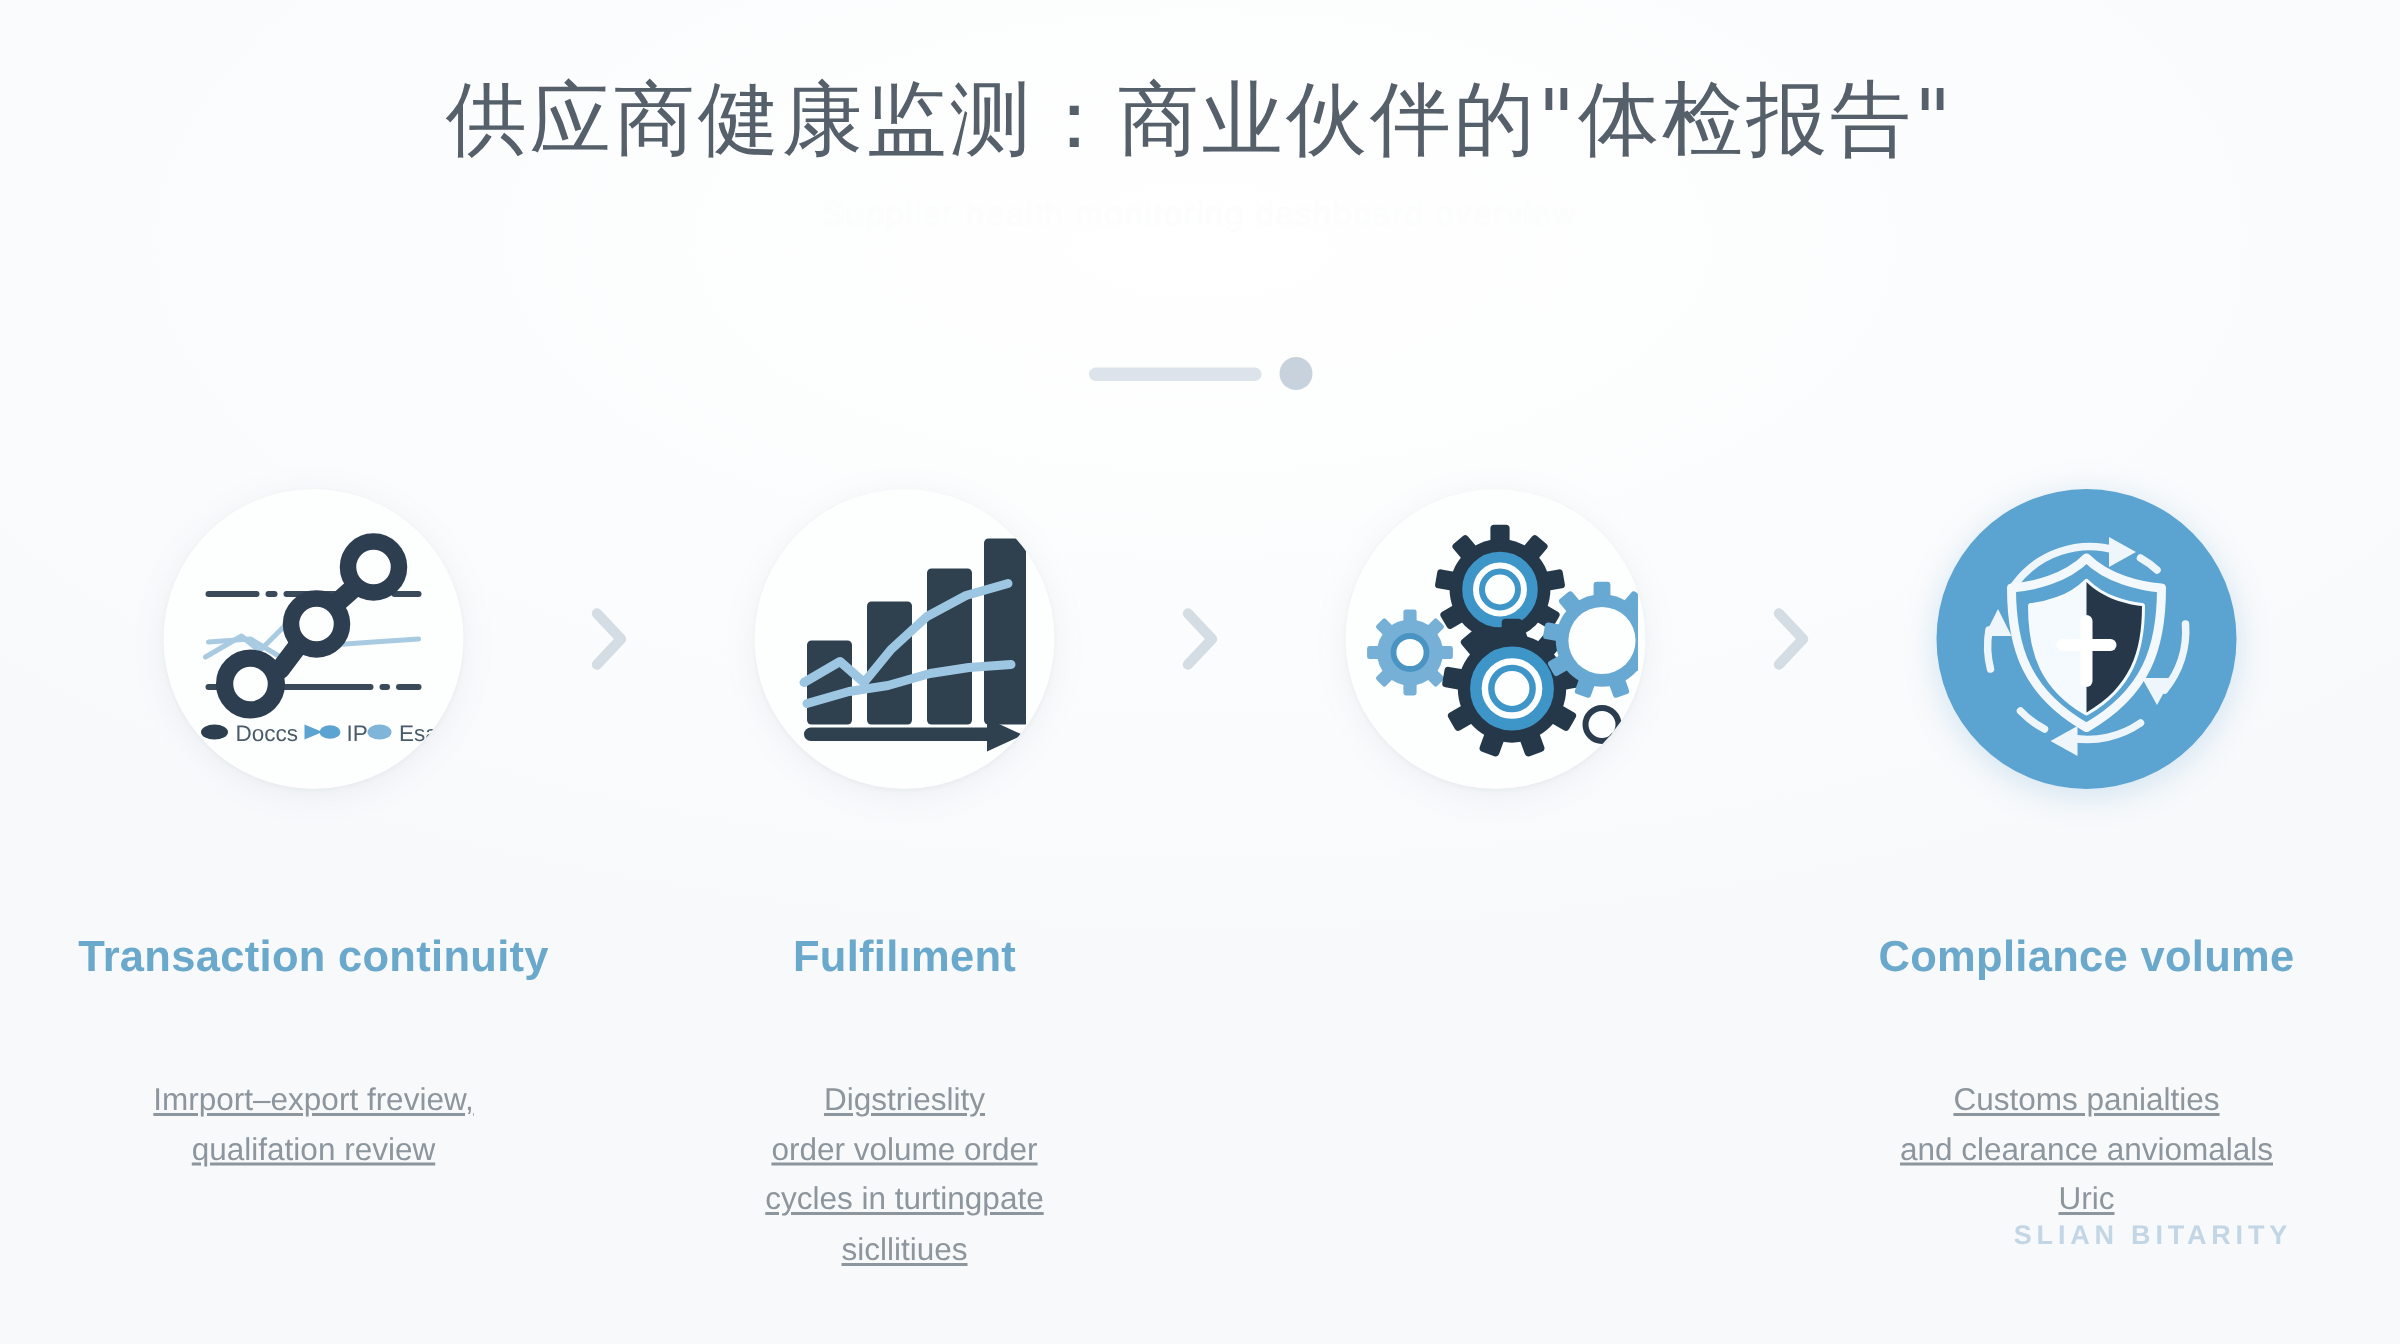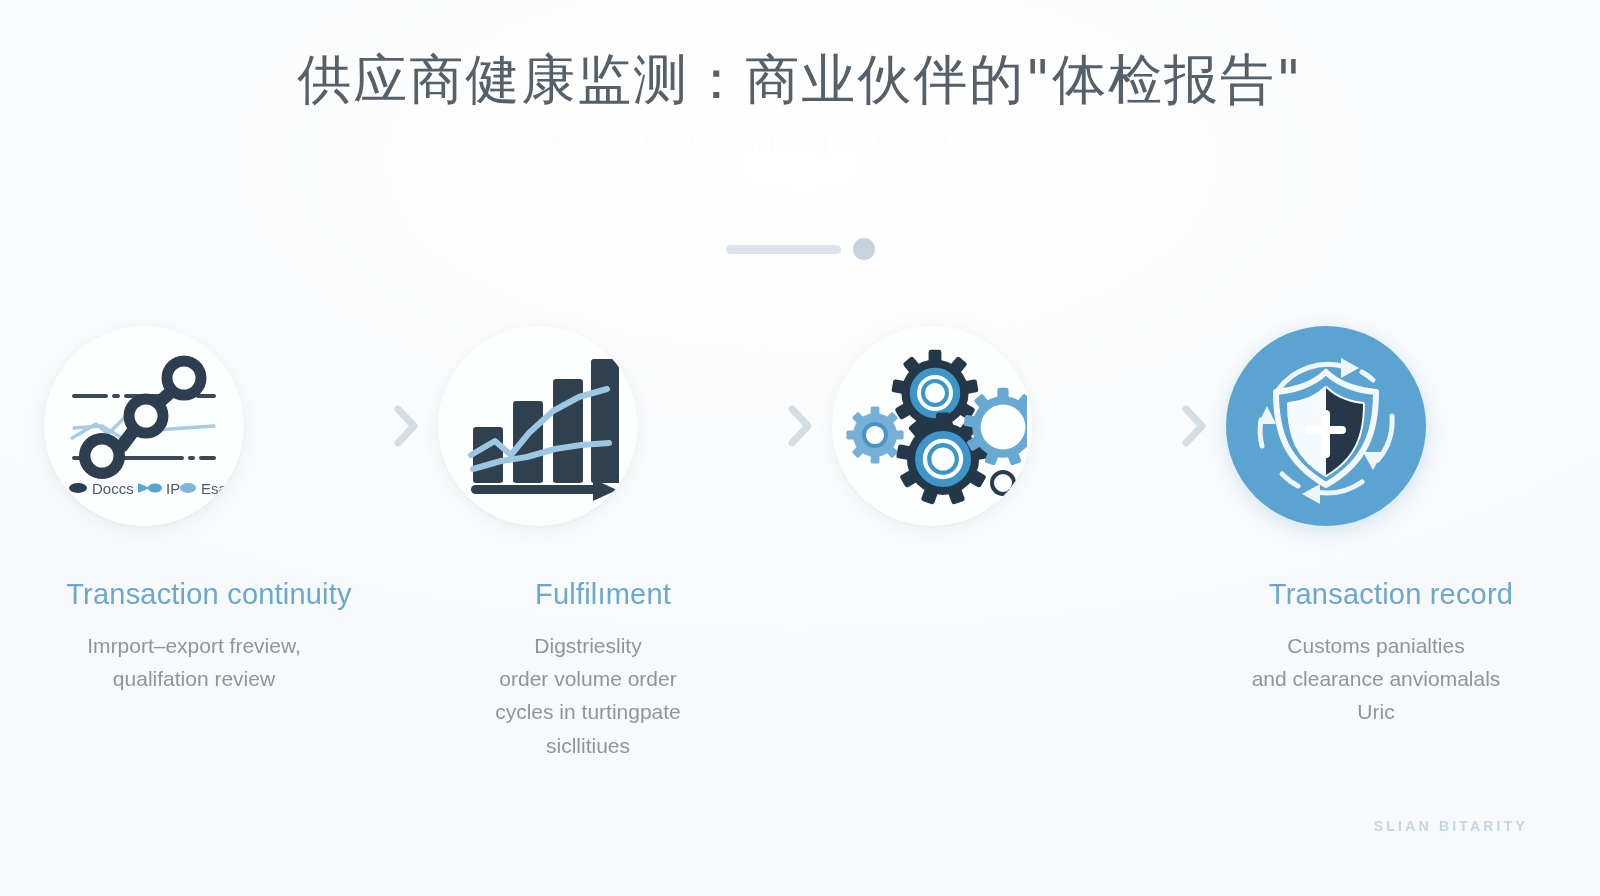--- a/index.html
+++ b/index.html
@@ -85,20 +85,22 @@
     left: 0;
     width: 1600px;
     display: flex;
     align-items: flex-start;
     justify-content: center;
   }
   .card {
     width: 330px;
     display: flex;
     flex-direction: column;
+    align-items: center;
+    gap: 44px;
   }
   .icon-circle {
     width: 200px;
     height: 200px;
     border-radius: 50%;
     background: #fdfefe;
     box-shadow: 0 4px 22px rgba(120,140,160,0.10),
                 0 1px 3px rgba(120,140,160,0.07);
     display: flex;
     align-items: center;
@@ -108,52 +110,53 @@
   }
   .icon-circle.solid {
     background: #5ba3d0;
     box-shadow: 0 4px 22px rgba(91,163,208,0.26);
   }
   .icon-circle svg { display: block; }
 
   .card-title {
     margin-top: 52px;
     font-size: 29px;
-    font-weight: 400;
+    font-weight: 700;
     color: #6aa8cc;
     letter-spacing: 0.2px;
     text-align: center;
     white-space: nowrap;
   }
   .card-desc {
     margin-top: 18px;
     font-size: 21px;
     line-height: 1.58;
     color: #8d959d;
     text-align: center;
     width: 300px;
+    text-decoration: underline;
   }
 
   
   .chevron {
     width: 64px;
     height: 200px;
     display: flex;
     align-items: center;
     justify-content: center;
     flex: none;
   }
   .chevron svg { display: block; }
 
   
   .watermark {
     position: absolute;
     right: 72px;
     bottom: 62px;
-    font-size: 14px;
+    font-size: 18px;
     letter-spacing: 3.2px;
     color: #c2d6e6;
     font-weight: 700;
     user-select: none;
   }
 </style>
 </head>
 <body>
 
 <div class="slide">
@@ -370,21 +373,21 @@
 
           <path d="M84 46 C95 57 111 61 121 62 C121 93 113 116 84 133 Z" fill="#27374a"></path>
 
           <g stroke="#ffffff" stroke-width="8" stroke-linecap="round">
             <path d="M84 72 V112"></path>
             <path d="M68 88 H100"></path>
           </g>
           <path d="M84 72 V112" stroke="#27374a" stroke-width="8" stroke-linecap="round" clip-path="none" opacity="0"></path>
         </svg>
       </div>
-      <div class="card-title">Transaction record</div>
+      <div class="card-title">Compliance volume</div>
       <div class="card-desc" style="white-space: pre-line;">Customs panialties
 and clearance anviomalals
 Uric</div>
     </div>
 
   </div>
 
   <div class="watermark">SLIAN BITARITY</div>
 
 </div>

